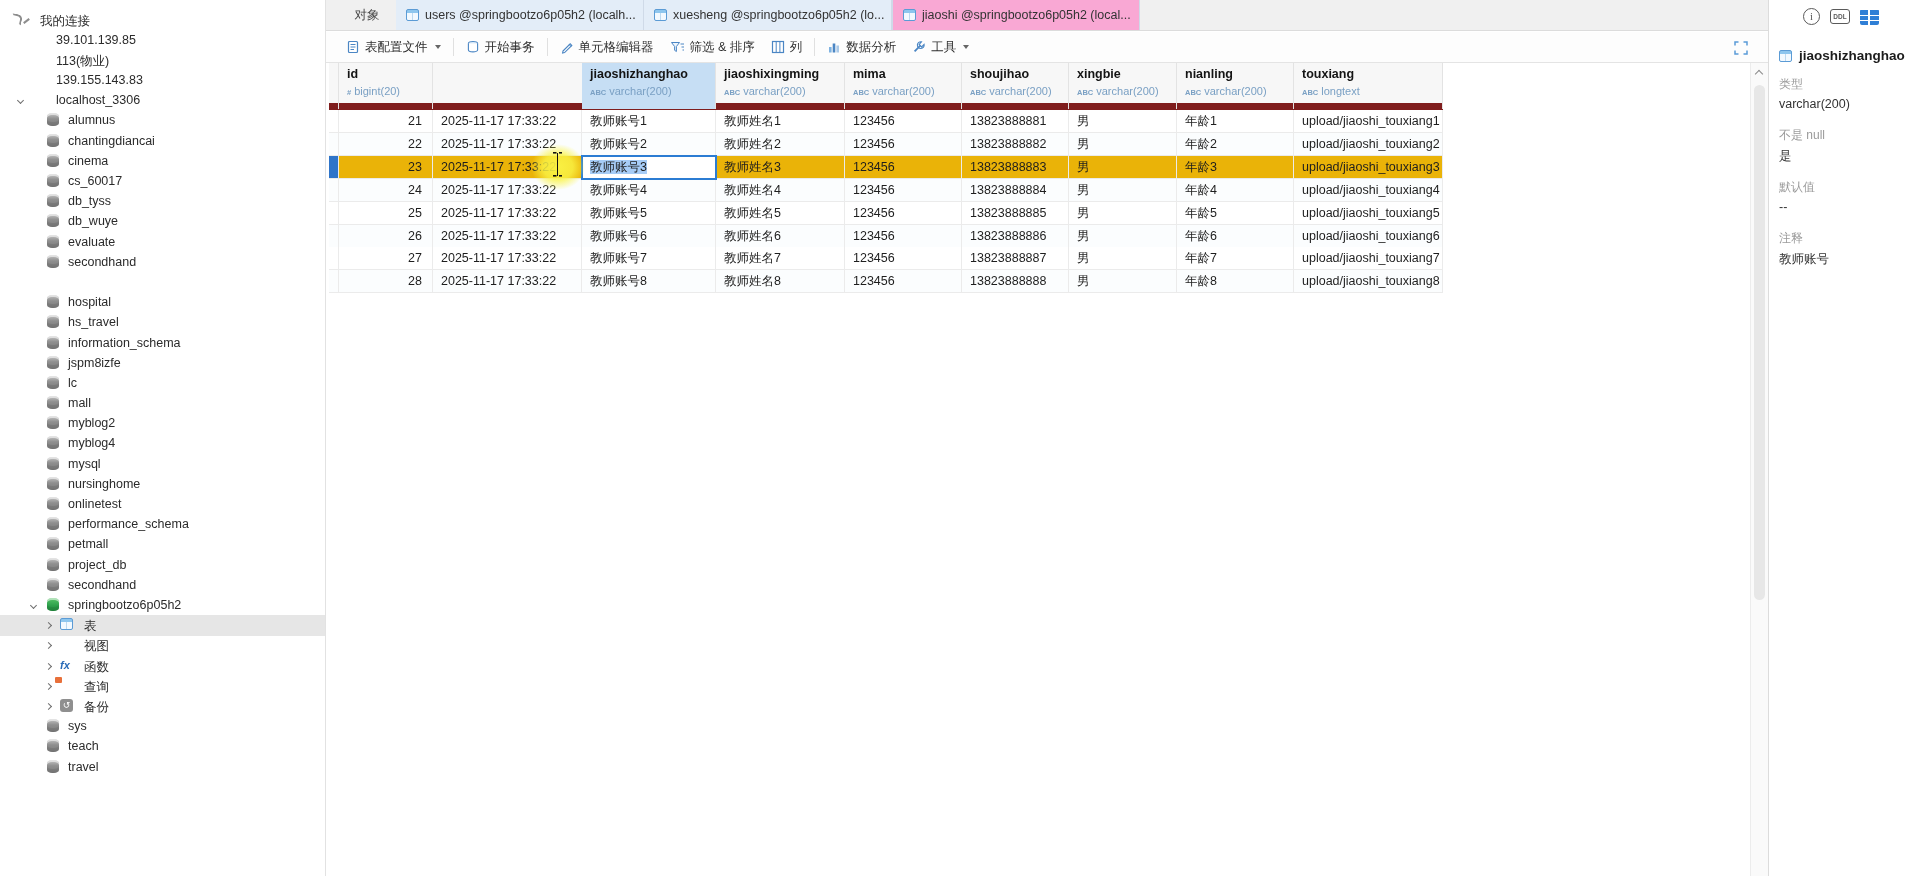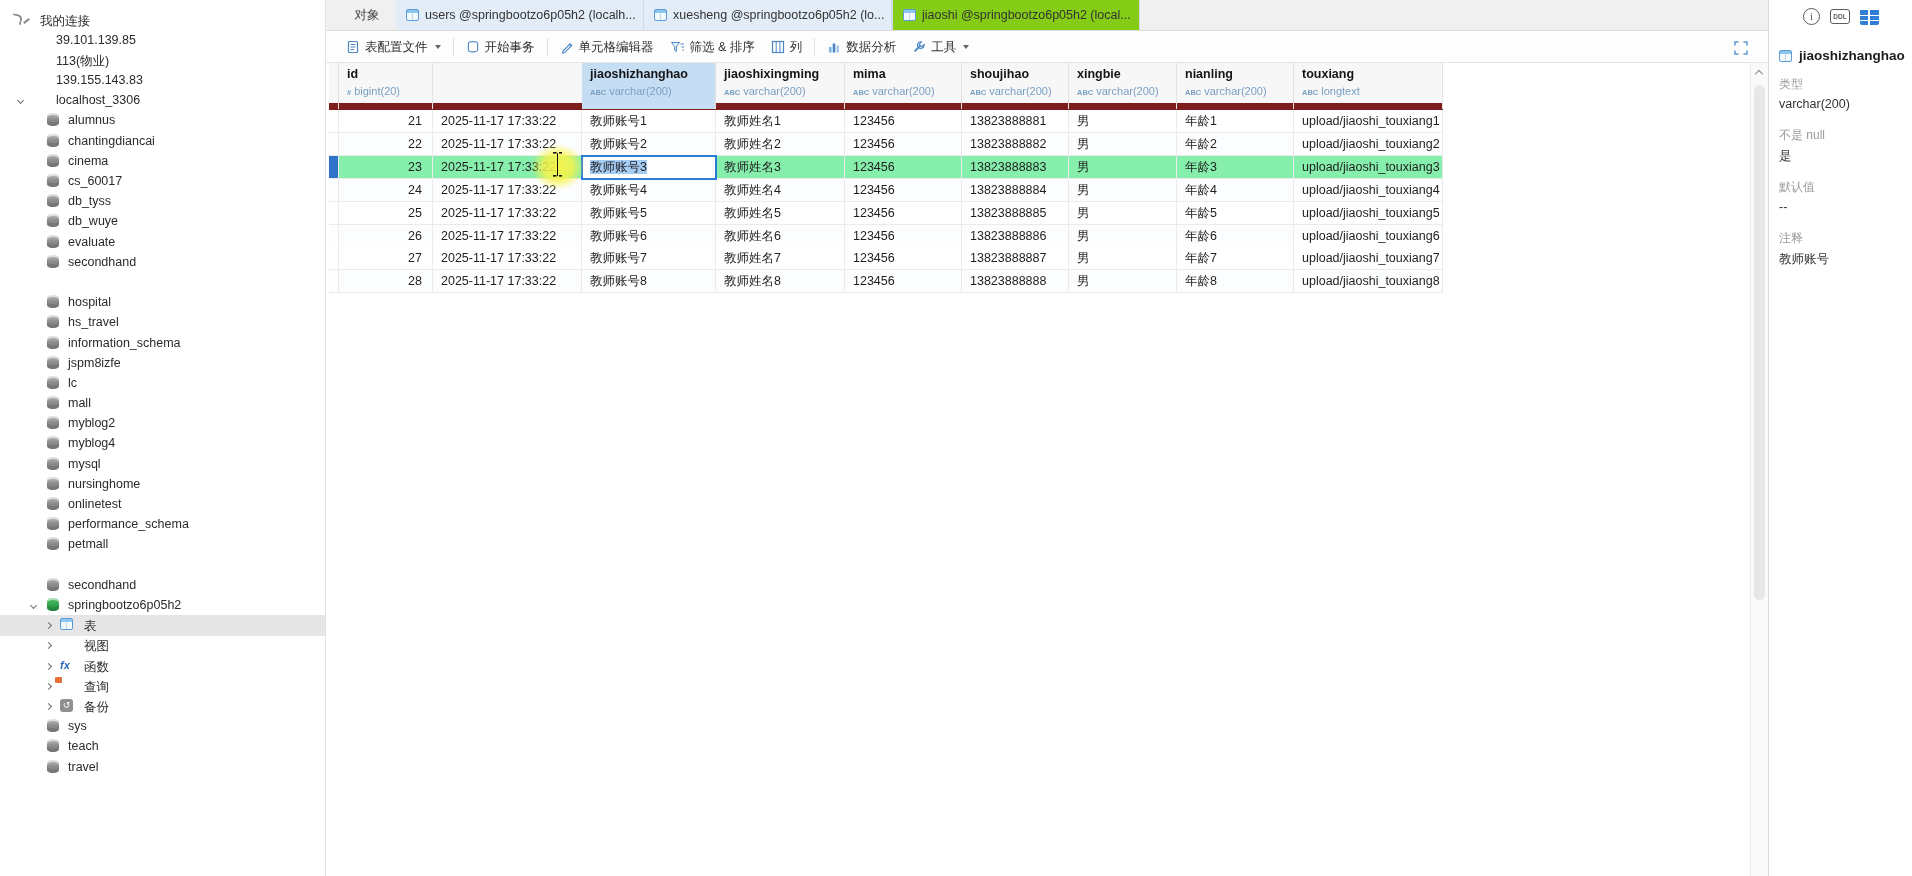--- a/index.html
+++ b/index.html
@@ -51,21 +51,21 @@
                font-size:9px; line-height:13px; text-align:center; }
 
   
   .tabbar { position:absolute; left:326px; top:0; width:1442px; height:31px; background:#f0f0f0;
             border-bottom:1px solid #dcdcdc; display:flex; align-items:stretch; }
   .tab-objects { width:58px; display:flex; align-items:center; justify-content:center;
                  font-size:12.5px; color:#444; margin-left:12px; }
   .tab { width:248px; display:flex; align-items:center; gap:6px; padding-left:10px;
          font-size:12.5px; color:#333; background:#e3edf8; border-right:1px solid #cfdae8;
          white-space:nowrap; overflow:hidden; }
-  .tab.active { background:#84cc16; border-left:1px solid #cfdae8; border-right:1px solid #cfdae8; }
+  .tab.active { background:#f9a8d4; border-left:1px solid #cfdae8; border-right:1px solid #cfdae8; }
   .tab .ic-table { flex:0 0 13px; }
   .tab .t-lbl { overflow:hidden; white-space:nowrap; }
 
   .toolbar { position:absolute; left:326px; top:32px; width:1442px; height:31px; background:#fdfdfd;
              border-bottom:1px solid #e4e4e4; display:flex; align-items:center; }
   .tbtn { display:flex; align-items:center; gap:5px; font-size:12.5px; color:#2f2f2f;
           padding:3px 8px; border-radius:3px; white-space:nowrap; }
   .tbtn svg { display:block; }
   .tsep { width:1px; height:18px; background:#e0e0e0; margin:0 4px; }
   .caret { width:0; height:0; border-left:3.5px solid transparent; border-right:3.5px solid transparent;
@@ -77,21 +77,21 @@
                  border-bottom:7px solid #7f1d1d; }
   .hcell { position:absolute; top:0; height:46px; border-right:1px solid #e3e3e3; padding:4px 0 0 8px; }
   .hcell.sel { background:#c6def4; }
   .hname { font-size:12.5px; font-weight:bold; color:#141414; display:block; }
   .htype { font-size:11px; color:#7aa0c4; display:block; margin-top:4px; white-space:nowrap; }
   .htype .tic { font-size:7.5px; font-weight:bold; letter-spacing:0; margin-right:3px; color:#7aa0c4; }
   .gutter-head { position:absolute; left:0; top:0; width:10px; height:46px; border-right:1px solid #e3e3e3; }
 
   .grid-row { position:absolute; left:329px; height:23px; background:#fff; }
   .grid-row.alt { background:#fbfdfe; }
-  .grid-row.selrow { background:#86efac; }
+  .grid-row.selrow { background:#eab308; }
   .gcell { position:absolute; top:0; height:23px; line-height:22px; font-size:12.5px; color:#1e1e1e;
            border-right:1px solid #ebebeb; border-bottom:1px solid #ebebeb; padding:0 8px;
            white-space:nowrap; overflow:hidden; }
   .gcell.num { text-align:right; padding-right:10px; }
   .gcell.gut { padding:0; }
   .grid-row.selrow .gcell.gut { background:#2e74c9; }
   .gcell.editing { background:#fff; outline:2px solid #2b7cd3; outline-offset:-1px; z-index:3; }
   .gcell.editing .selspan { background:rgba(58,142,236,.45); }
 
   
@@ -221,20 +221,24 @@
         <span class="lbl" style="left: 68px;">onlinetest</span>
       </div>
       <div class="tree-row" style="top: 514.25px;">
         <span class="tico ic-db" style="left: 47px;"></span>
         <span class="lbl" style="left: 68px;">performance_schema</span>
       </div>
       <div class="tree-row" style="top: 534.44px;">
         <span class="tico ic-db" style="left: 47px;"></span>
         <span class="lbl" style="left: 68px;">petmall</span>
       </div>
+      <div class="tree-row" style="top: 554.63px;">
+        <span class="tico ic-db" style="left: 47px;"></span>
+        <span class="lbl" style="left: 68px;">project_db</span>
+      </div>
       <div class="tree-row" style="top: 574.82px;">
         <span class="tico ic-db" style="left: 47px;"></span>
         <span class="lbl" style="left: 68px;">secondhand</span>
       </div>
       <div class="tree-row" style="top: 595.01px;">
         <span class="chev down" style="left: 31px;"></span>
         <span class="tico ic-db open" style="left: 47px;"></span>
         <span class="lbl" style="left: 68px;">springbootzo6p05h2</span>
       </div>
       <div class="tree-row selected" style="top: 615.2px;">

